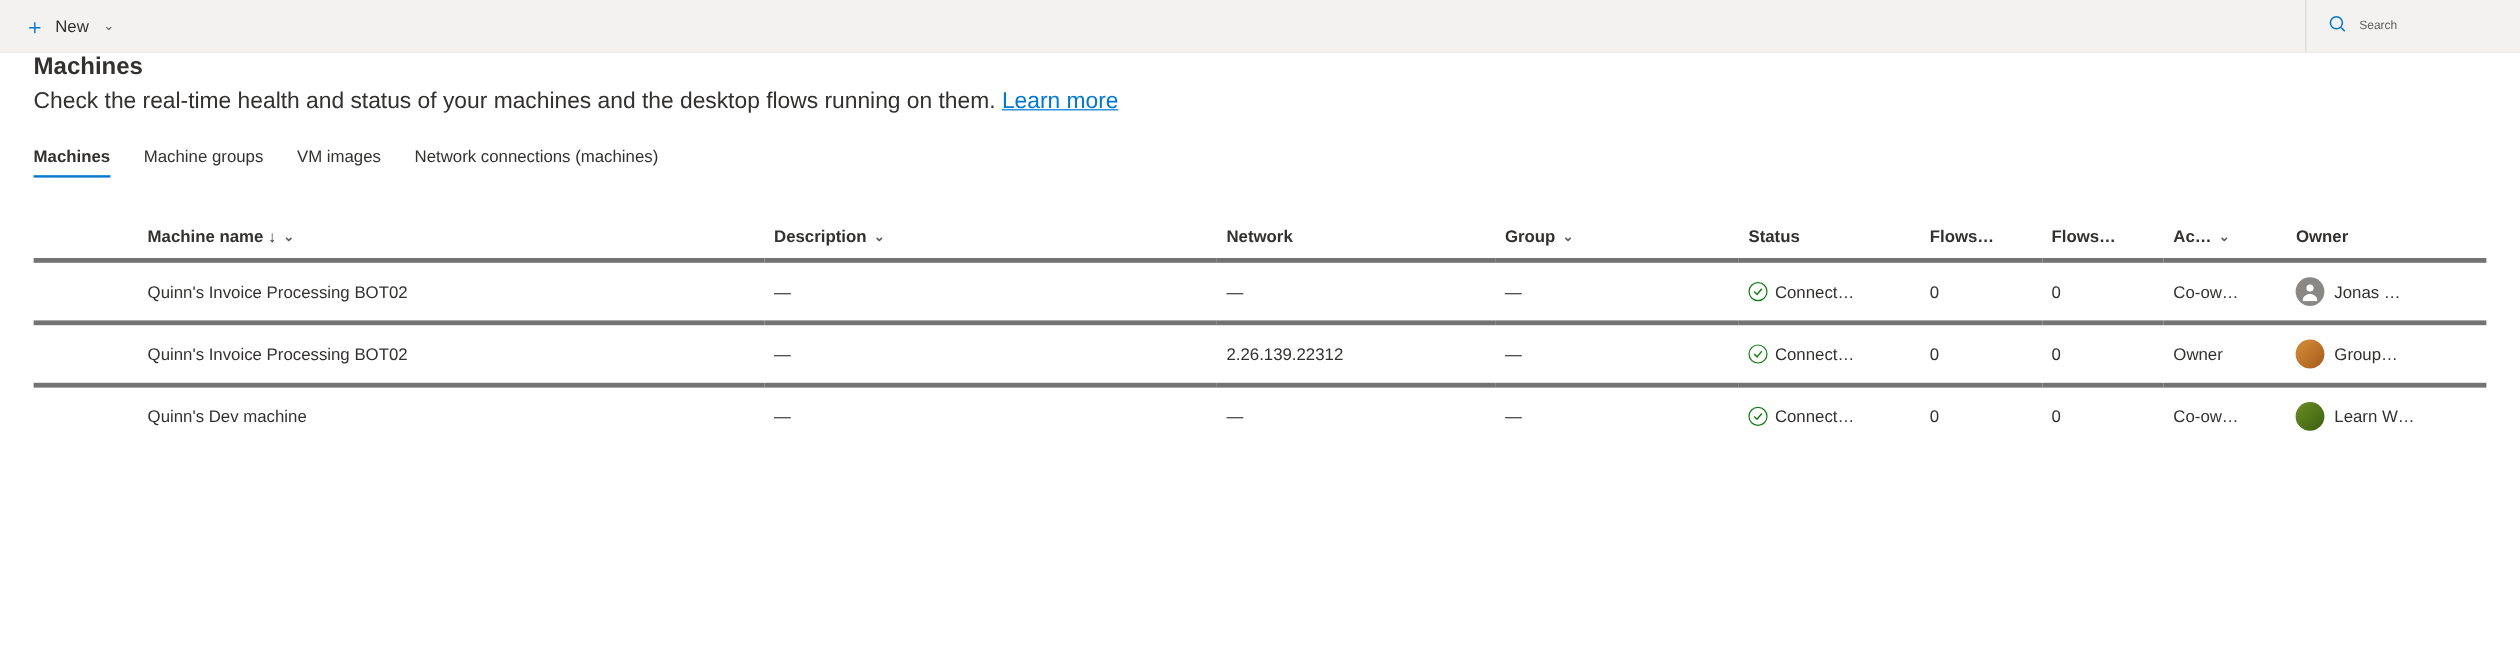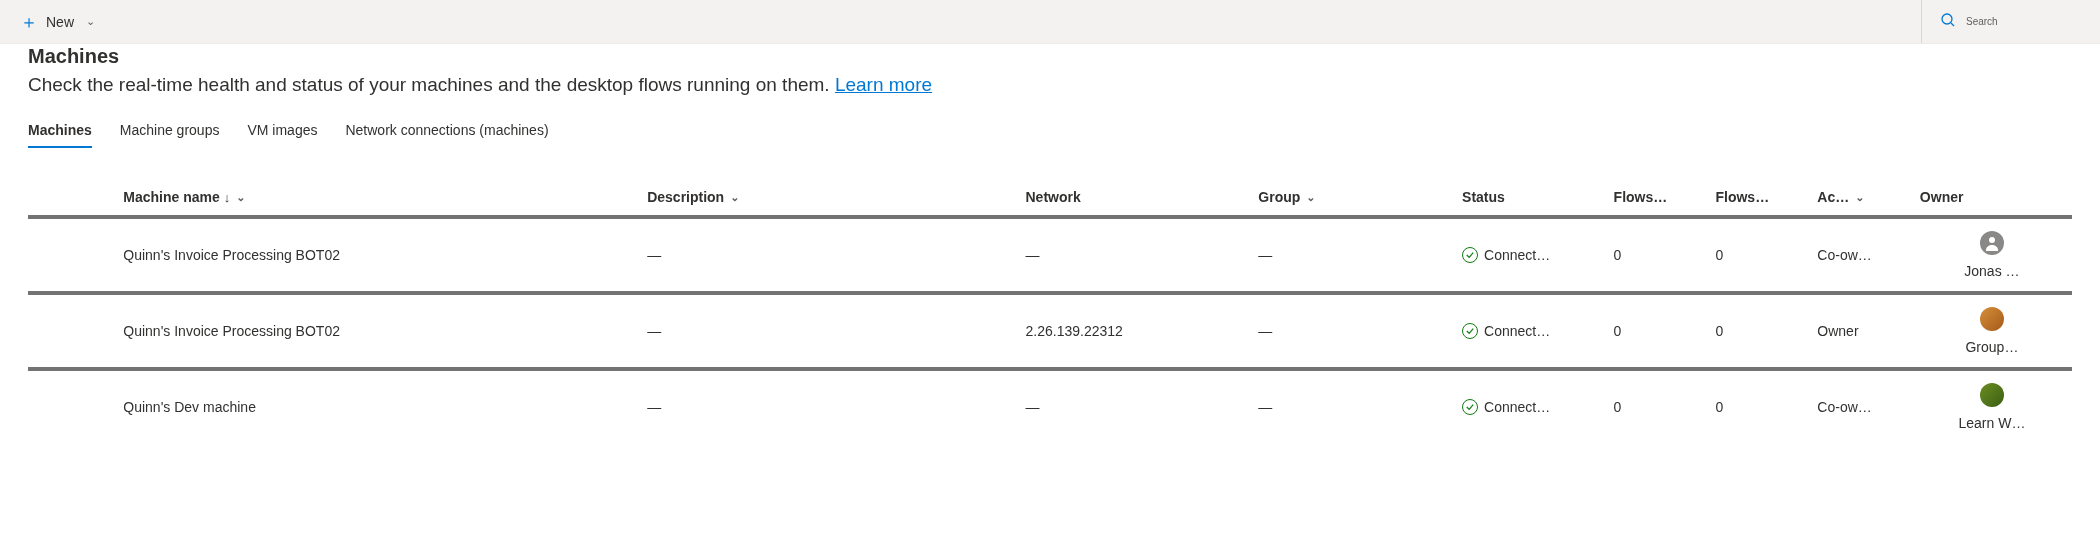--- a/index.html
+++ b/index.html
@@ -97,21 +97,21 @@
     .ok-icon {
       width: 16px; height: 16px;
       border: 1.5px solid #107c10;
       border-radius: 50%;
       display: inline-flex;
       align-items: center;
       justify-content: center;
       flex-shrink: 0;
     }
     .ok-icon svg { width: 8px; height: 8px; }
-    .owner-cell { display: flex; align-items: center; gap: 8px; flex-direction: column; }
+    .owner-cell { display: flex; align-items: center; gap: 8px; }
     .avatar {
       width: 24px; height: 24px;
       border-radius: 50%;
       background: #8a8886;
       display: inline-flex;
       align-items: center;
       justify-content: center;
       flex-shrink: 0;
       overflow: hidden;
     }

